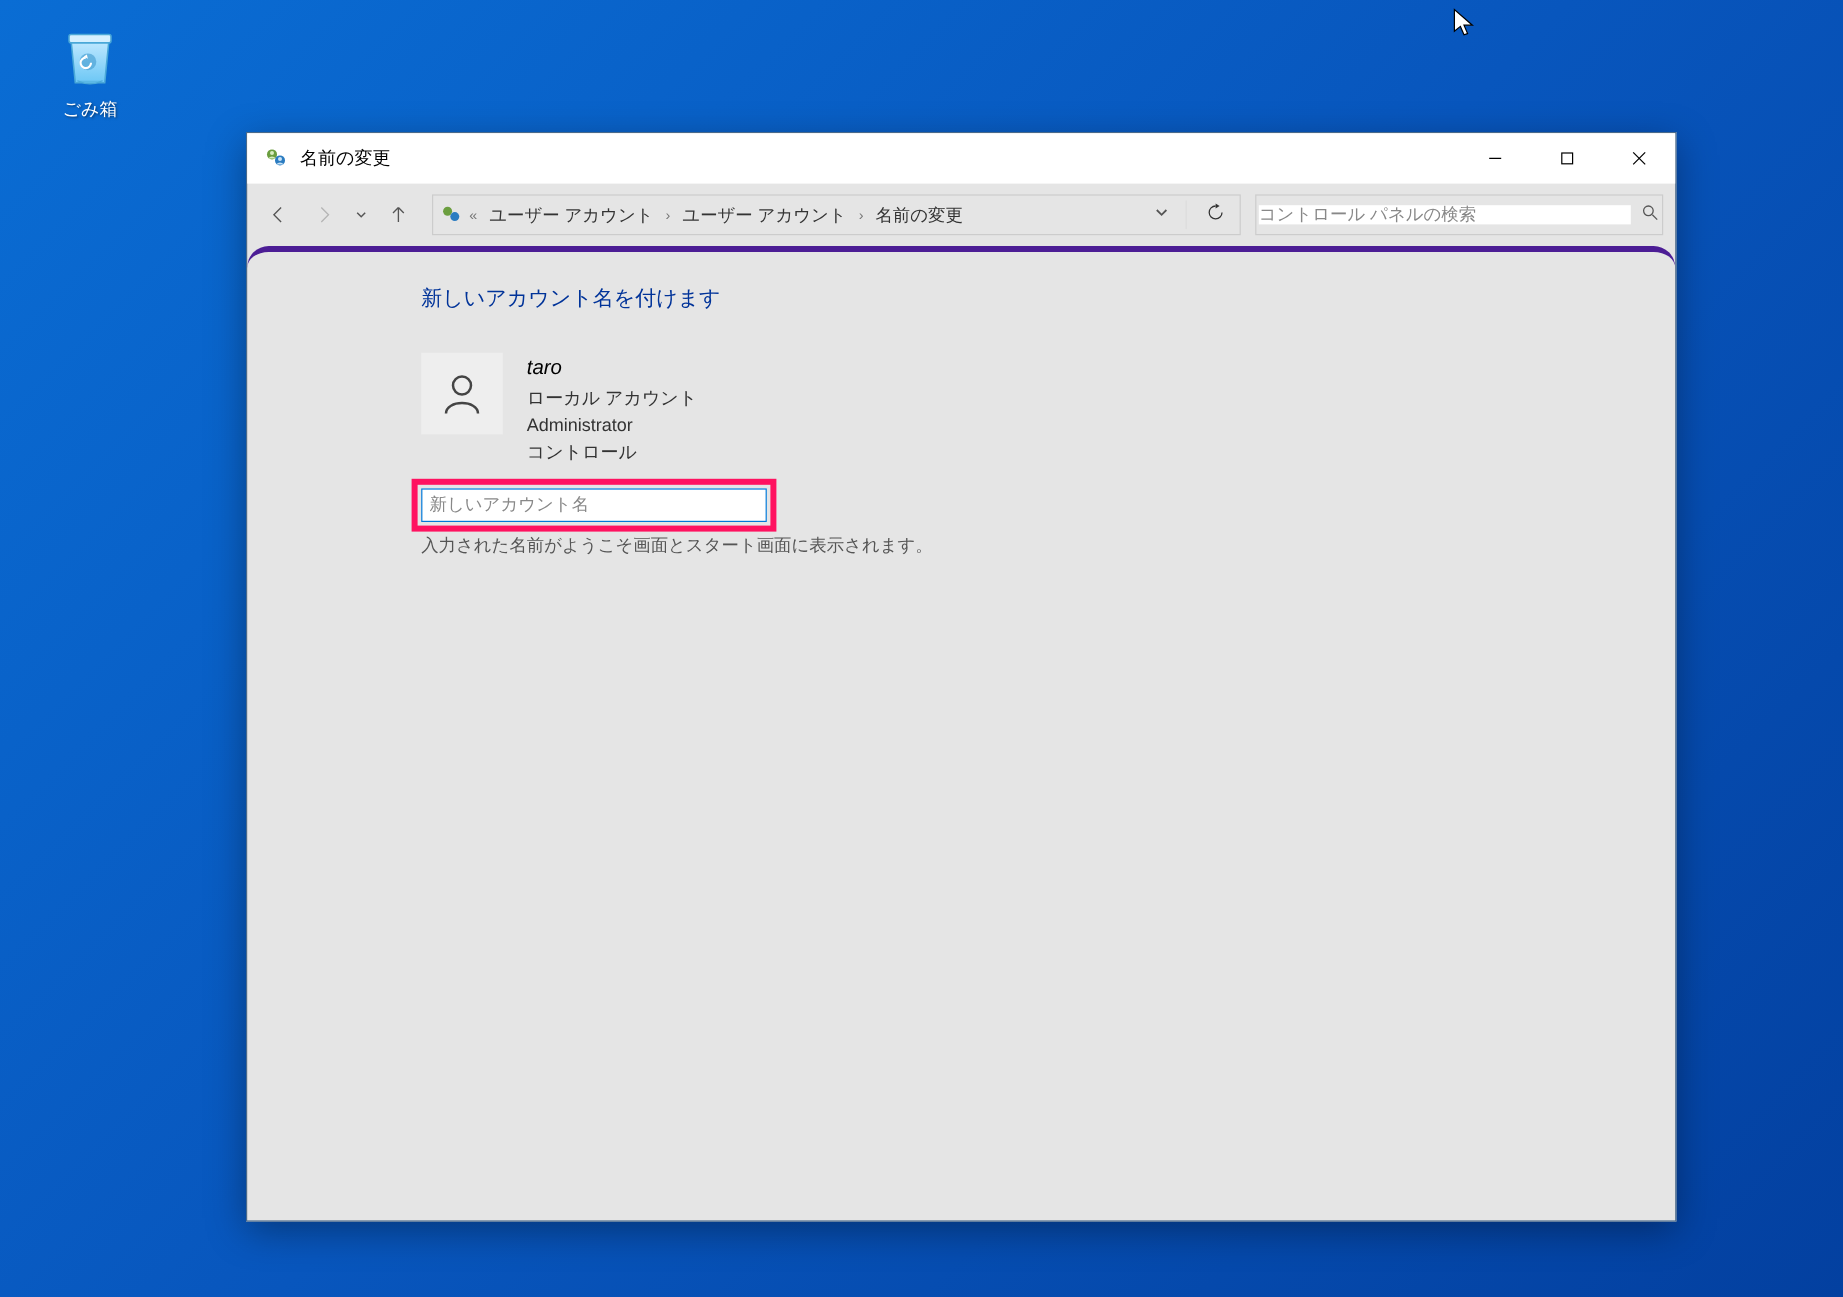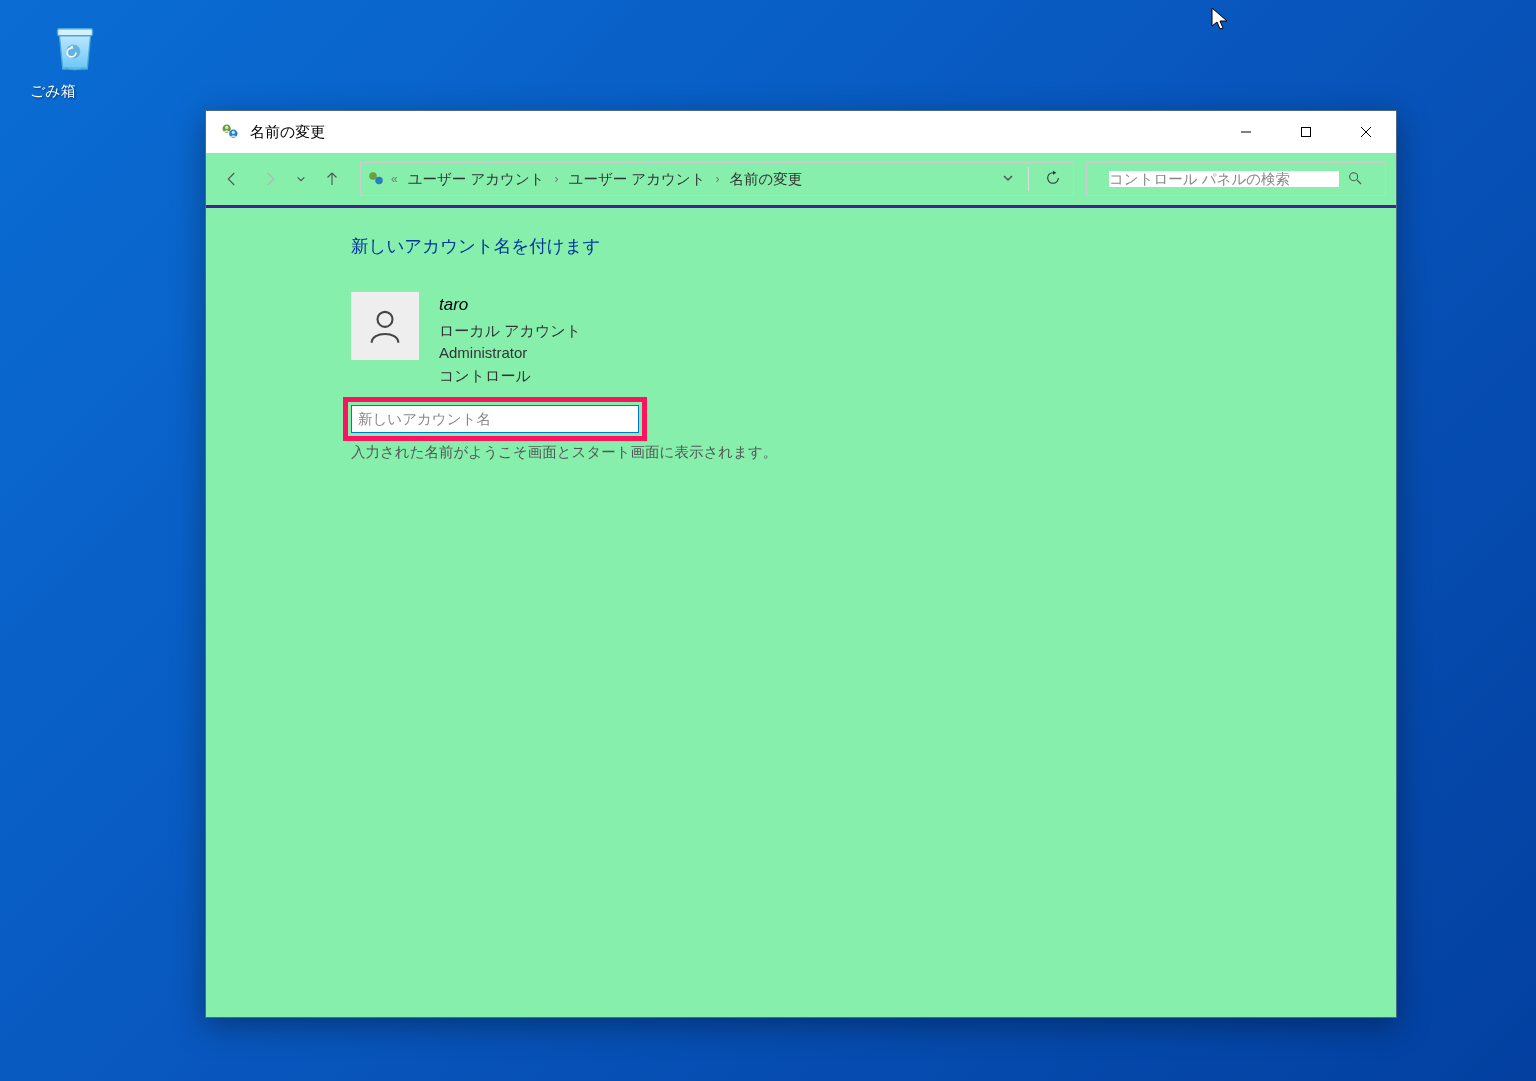--- a/index.html
+++ b/index.html
@@ -7,20 +7,21 @@
   body {
     font-family: "Yu Gothic UI", "Meiryo", "Segoe UI", sans-serif;
     background: linear-gradient(135deg, #0a6dd4 0%, #0856bd 50%, #0340a0 100%);
     position: relative;
   }
   
   .desktop-icon {
     position: absolute;
     top: 20px; left: 30px;
     width: 90px;
+    text-align: center;
     color: #fff;
     font-size: 15px;
     text-shadow: 1px 1px 2px rgba(0,0,0,.5);
     cursor: pointer;
   }
   .desktop-icon .bin {
     width: 56px; height: 56px; margin: 0 auto 6px;
     display: flex; align-items: center; justify-content: center;
   }
   .desktop-icon .label { display:block; }
@@ -30,21 +31,21 @@
     top: 6px; left: 1210px;
     width: 20px; height: 26px;
     pointer-events: none;
     z-index: 9999;
   }
   
   .window {
     position: absolute;
     top: 110px; left: 205px;
     width: 1192px; height: 908px;
-    background: #86efac;
+    background: #e5e5e5;
     border: 1px solid #4a6a8a;
     box-shadow: 0 8px 30px rgba(0,0,0,.35);
     display: flex;
     flex-direction: column;
   }
   .titlebar {
     height: 42px;
     display: flex;
     align-items: center;
     justify-content: space-between;
@@ -87,38 +88,39 @@
     min-width: 0;
   }
   .address .addr-icon { width:18px; height:18px; flex-shrink:0;}
   .crumb { padding: 0 4px; cursor: pointer; white-space: nowrap; }
   .chev { color:#777; font-size:12px; padding:0 2px; cursor:pointer;}
   .addr-right { margin-left:auto; display:flex; align-items:center; gap:10px;}
   .addr-right .drop { color:#555; cursor:pointer; padding:4px;}
   .addr-right .sep { width:1px; height:24px; background:#ddd;}
   .addr-right .refresh { color:#333; cursor:pointer; padding:6px;}
   .searchbox {
-    width: 300px; height: 34px;
+    width: 340px; height: 34px;
     border: 1px solid #ccc;
     display: flex; align-items: center;
-    padding: 0 22px; gap:8px;
+    padding: 0 2px; gap:8px;
     color: #777; font-size: 14.5px;
   }
   .searchbox input {
     border:none; outline:none; flex:1; font-size:14.5px; font-family:inherit;
     color:#333;
   }
   .searchbox input::placeholder { color:#888; }
   .searchbox .sicon { color:#555; cursor:pointer;}
   
   .content {
     flex:1;
-    border-top:3px solid #4c1d95;
+    border-top:5px solid #4c1d95;
     padding: 26px 0 0 145px;
     position:relative;
+    border-radius:18px;
   }
   .heading {
     color:#003399;
     font-size:17.5px;
     font-weight:400;
     margin-bottom:34px;
   }
   .account-row { display:flex; gap:20px; align-items:flex-start; margin-bottom:18px;}
   .avatar {
     width:68px; height:68px;

